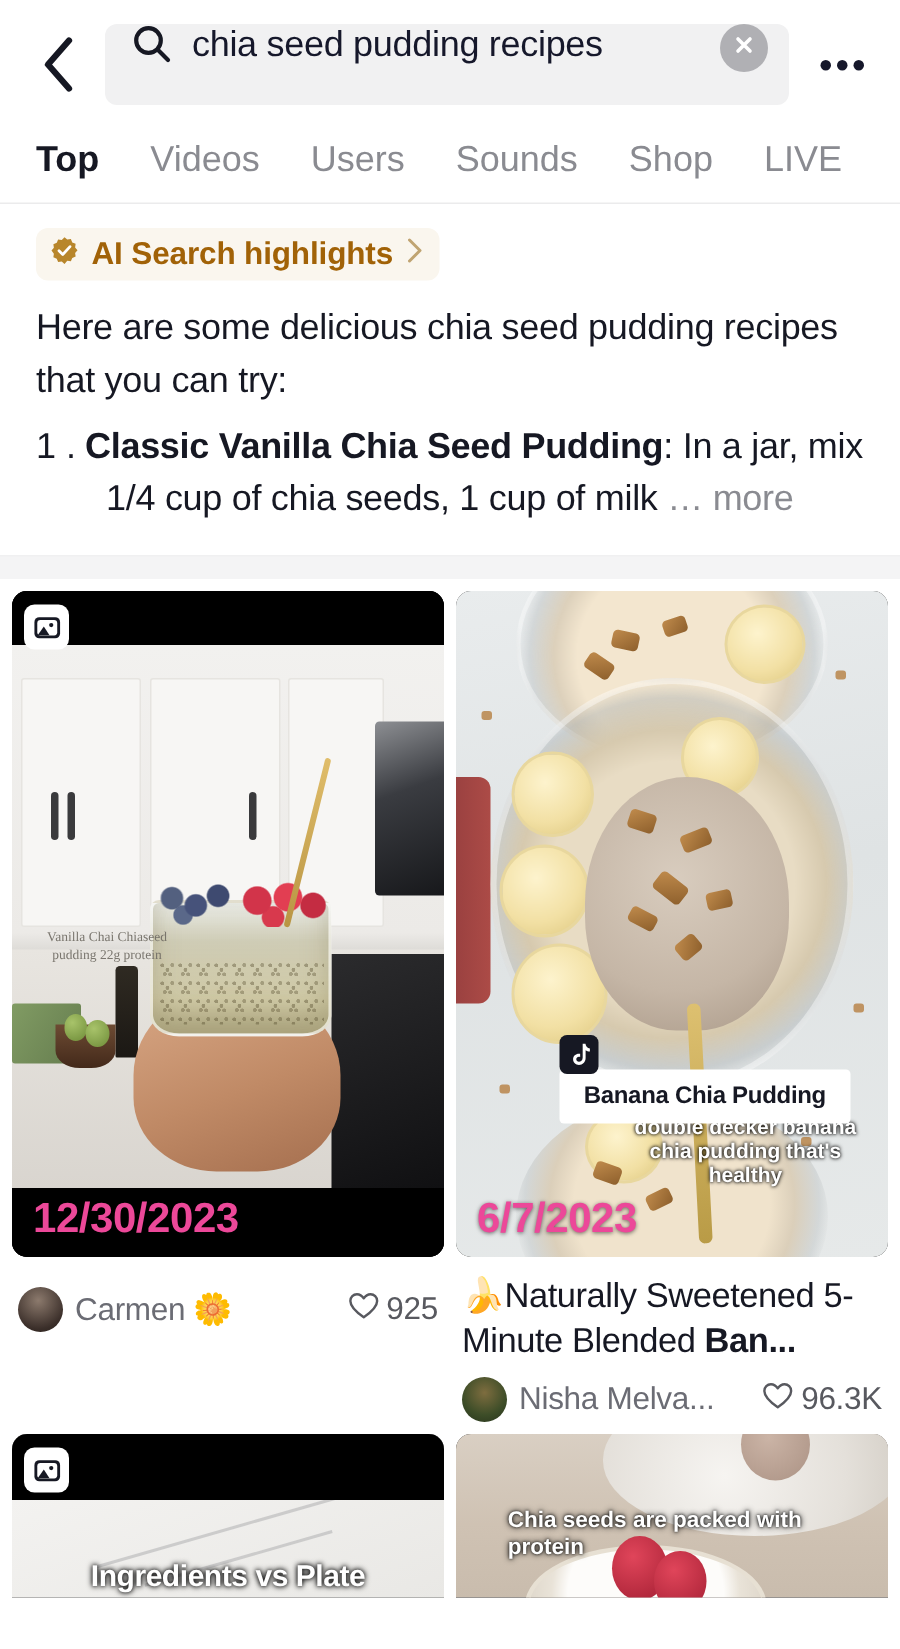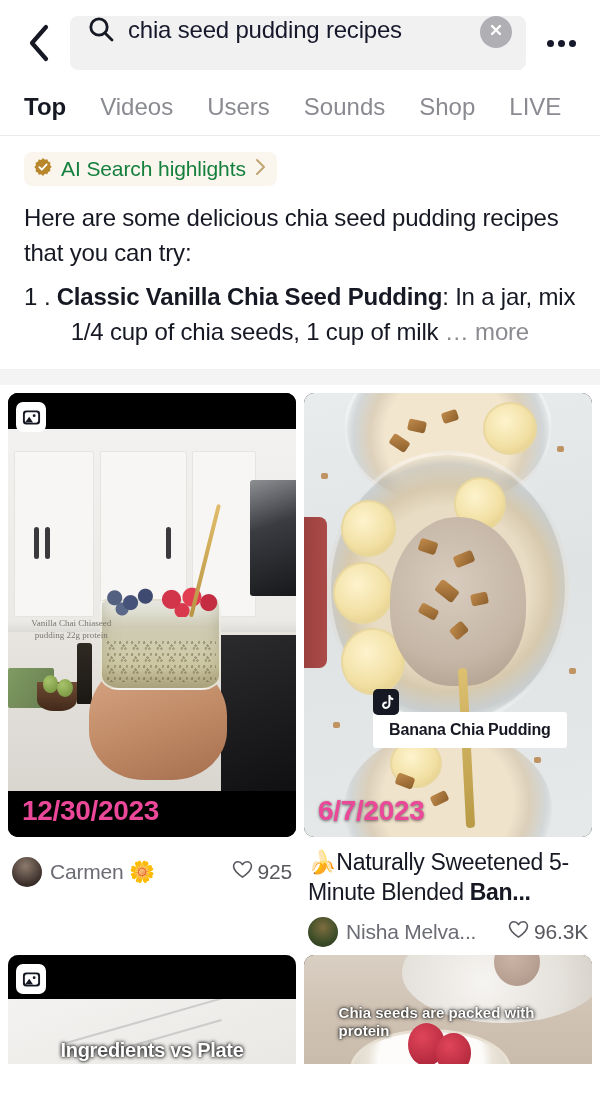--- a/index.html
+++ b/index.html
@@ -121,22 +121,22 @@
     display: inline-flex;
     align-items: center;
     gap: 8px;
     background: #faf6ee;
     border-radius: 8px;
     padding: 5px 10px 5px 9px;
   }
   .ai-badge-icon { flex: 0 0 auto; display: block; }
   .ai-chip-label {
     font-size: 21px;
-    font-weight: normal;
-    color: #15803d;
+    font-weight: bold;
+    color: #a16207;
     letter-spacing: -0.1px;
   }
   .ai-chevron { flex: 0 0 auto; display: block; }
 
   .ai-body {
     margin-top: 14px;
     font-size: 24px;
     line-height: 35px;
     color: #161823;
     letter-spacing: -0.2px;
@@ -653,20 +653,23 @@
         <div class="granola" style="left:48%;top:4%;width:16px;height:11px;transform:rotate(-18deg)"></div>
         <div class="granola" style="left:30%;top:10%;width:19px;height:12px;transform:rotate(34deg)"></div>
         <div class="granola" style="left:32%;top:86%;width:18px;height:12px;transform:rotate(20deg)"></div>
         <div class="granola" style="left:44%;top:90%;width:17px;height:11px;transform:rotate(-26deg)"></div>
         <div class="spoonstick"></div>
         <div class="crumb" style="left:6%;top:18%"></div>
         <div class="crumb" style="left:88%;top:12%"></div>
         <div class="crumb" style="left:92%;top:62%"></div>
         <div class="crumb" style="left:10%;top:74%"></div>
         <div class="crumb" style="left:80%;top:82%"></div>
+        <div class="sub-cap">double decker banana
+chia pudding that's
+healthy</div>
       </div>
       <span class="tk-logo">
         <svg width="15" height="16" viewBox="0 0 16 18" fill="none">
           <path d="M10.2 1 L12.3 1 C12.5 3.1 13.8 4.3 15.6 4.5 L15.6 6.8 C14.3 6.8 13.2 6.4 12.4 5.8 L12.4 11.6 C12.4 14.7 10.1 16.8 7.4 16.8 C5 16.8 3 15 3 12.6 C3 10.1 5 8.4 7.3 8.4 C7.7 8.4 8 8.4 8.3 8.5 L8.3 10.9 C8 10.8 7.7 10.7 7.4 10.7 C6.3 10.7 5.4 11.6 5.4 12.6 C5.4 13.7 6.3 14.5 7.4 14.5 C8.7 14.5 10.2 13.6 10.2 11.3 Z" fill="#ffffff"></path>
         </svg>
       </span>
       <span class="tk-chip">Banana Chia Pudding</span>
       <div class="date-overlay">6/7/2023</div>
     </div>
 

